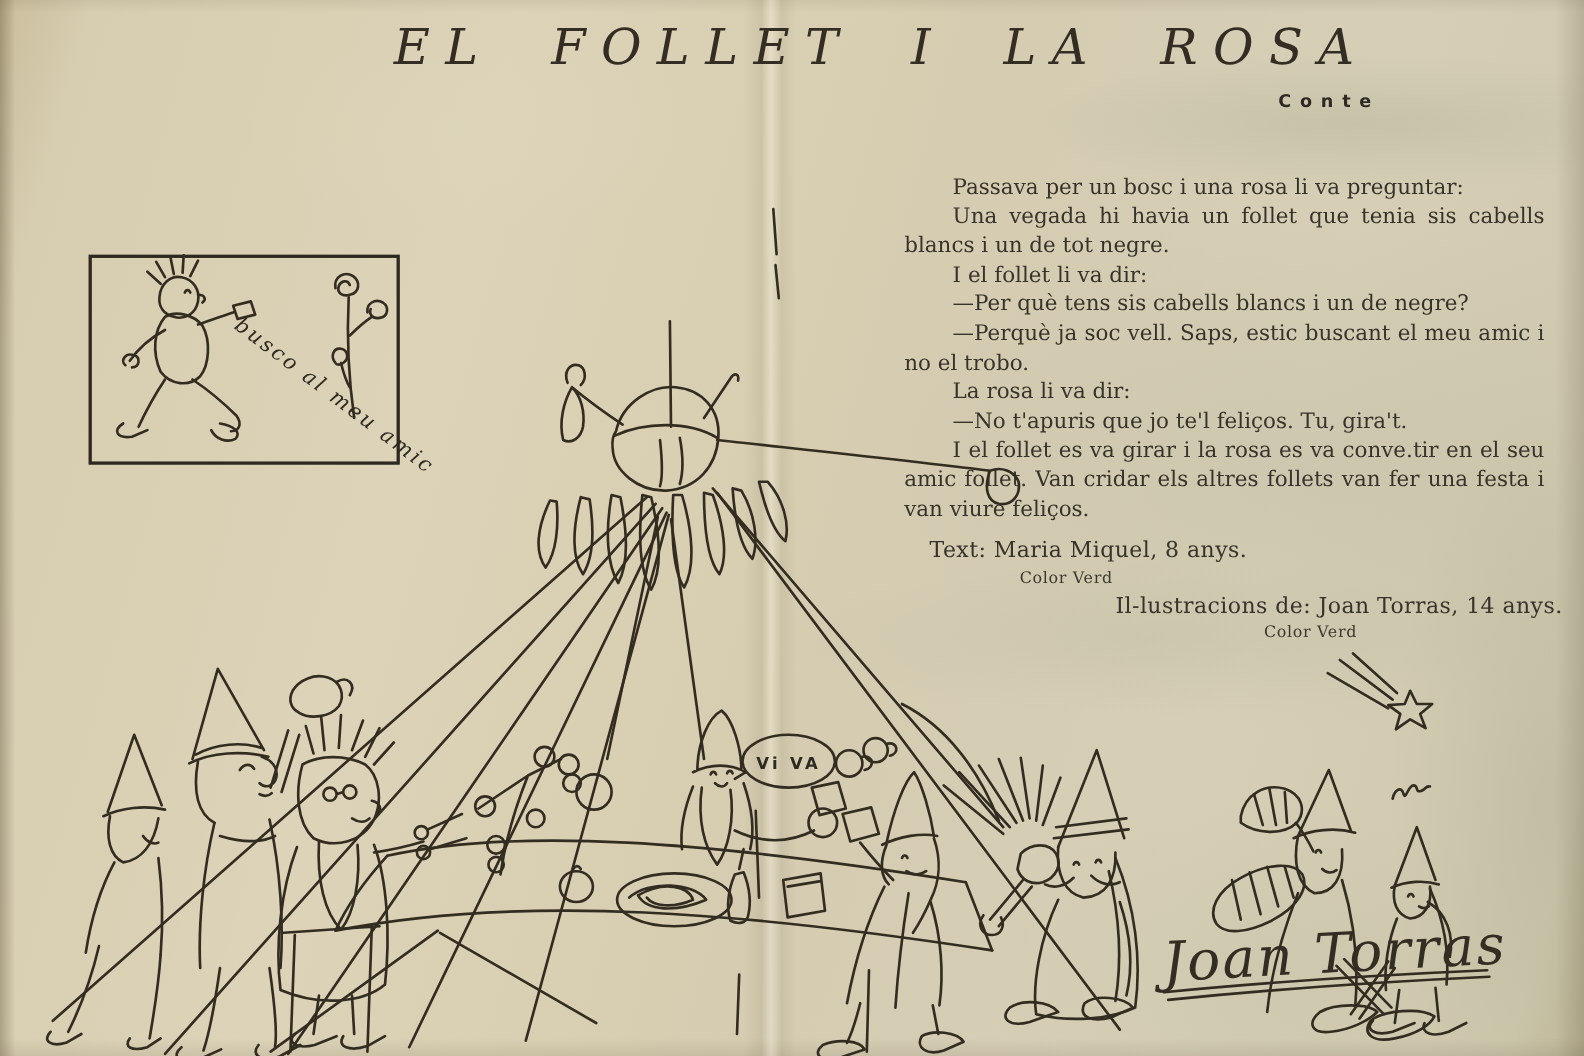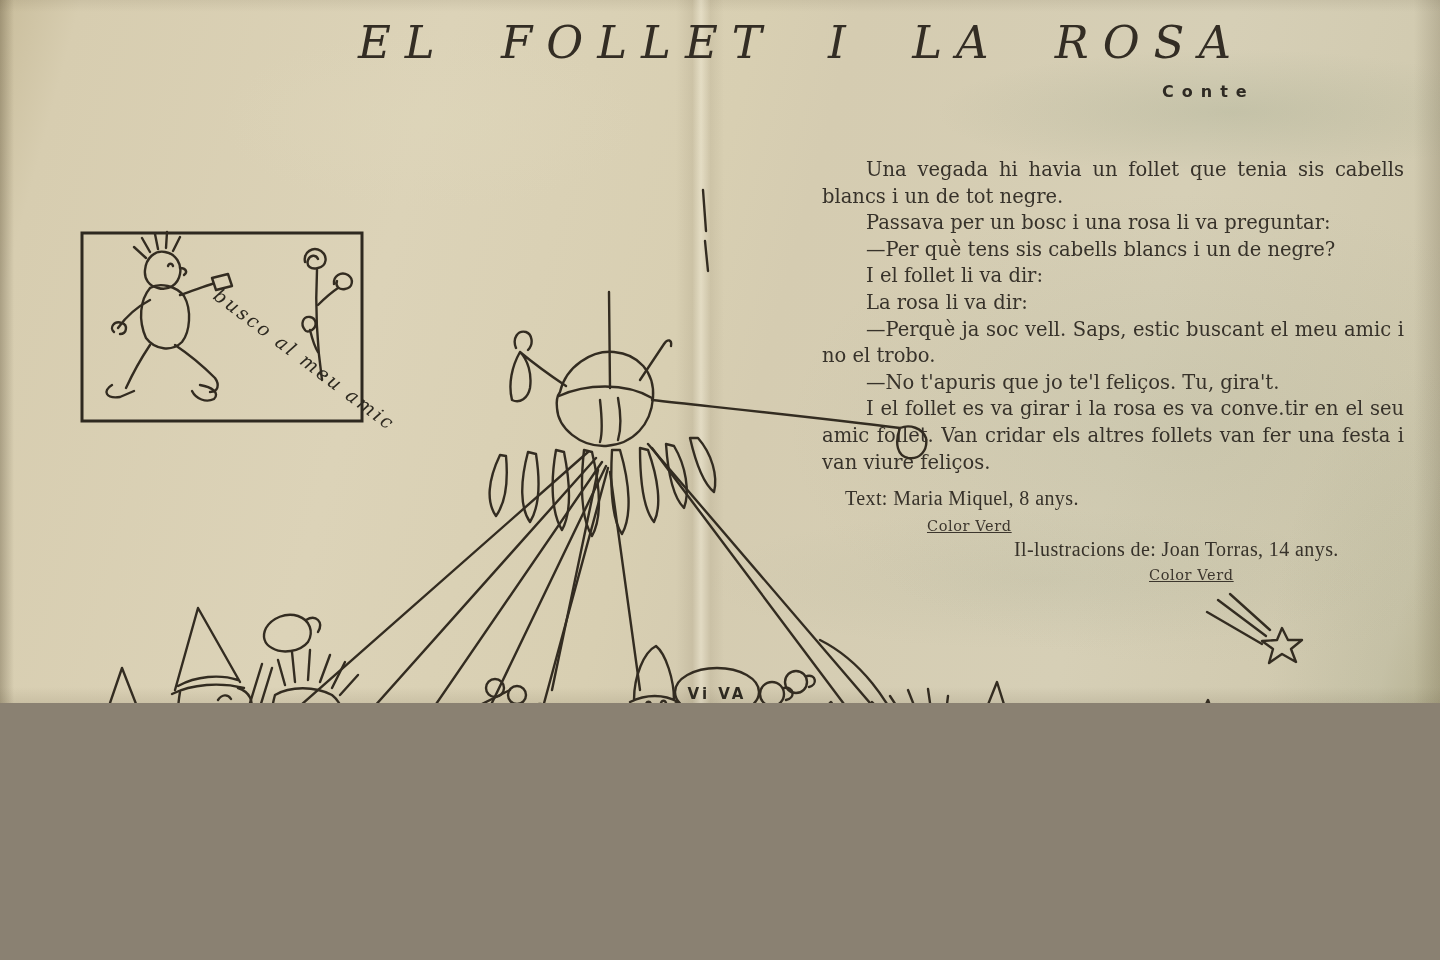--- a/index.html
+++ b/index.html
@@ -1,17 +1,17 @@
 <!DOCTYPE html>
 <html><head>
 <meta charset="utf-8">
 <style>
   html,body{margin:0;padding:0;background:#8a8172;}
   .page{
-    position:relative; width:1440px; height:703px; overflow:hidden;
+    position:relative; width:1440px; height:960px; overflow:hidden;
     font-family:"DejaVu Serif", serif;
     background:
       linear-gradient(105deg,#c9bd9c 0%,#d7cdb0 5%,#dcd3b8 28%,#d8cfb2 47%,#d5ccb1 53%,#d6cfb6 76%,#cfc8ad 96%,#c2b999 100%);
   }
   .mottle{
     position:absolute; inset:0; pointer-events:none;
     background:
       radial-gradient(420px 90px at 1230px 112px, rgba(148,158,130,0.26), transparent 70%),
       radial-gradient(560px 330px at 1190px 430px, rgba(150,158,133,0.16), transparent 72%),
       radial-gradient(210px 520px at 1412px 730px, rgba(138,148,120,0.20), transparent 70%),
@@ -36,22 +36,22 @@
   .conte{
     position:absolute; left:1162px; top:82px; white-space:nowrap;
     font-family:"DejaVu Sans", sans-serif; font-weight:bold;
     font-size:16px; letter-spacing:8px; color:#2e2a23;
   }
   .story{
     position:absolute; left:822px; top:157px; width:582px;
     font-size:19.5px; line-height:26.6px; color:#37322a; text-align:justify;
   }
   .story p{margin:0; text-indent:44px;}
-  .credit{position:absolute; font-size:20px; color:#37322a; white-space:nowrap; letter-spacing:0.4px;font-family:Liberation Serif, serif;}
-  .credit-small{position:absolute; font-size:14.5px; color:#3c362d; white-space:nowrap; letter-spacing:0.6px;text-decoration:underline;}
+  .credit{position:absolute; font-size:20px; color:#37322a; white-space:nowrap; letter-spacing:0.4px;}
+  .credit-small{position:absolute; font-size:14.5px; color:#3c362d; white-space:nowrap; letter-spacing:0.6px;}
   .credit-text{left:845px; top:487px;}
   .credit-color1{left:927px; top:518px;}
   .credit-illus{left:1014px; top:538px;}
   .credit-color2{left:1149px; top:567px;}
   svg.sketch{position:absolute; left:0; top:0; width:1440px; height:960px;}
   svg.sketch path, svg.sketch line, svg.sketch circle, svg.sketch ellipse{
     fill:none; stroke:#332c21; stroke-width:2.4; stroke-linecap:round; stroke-linejoin:round;
   }
   svg .thin{stroke-width:1.6;}
   svg .bold{stroke-width:3.4;}
@@ -64,26 +64,26 @@
 <body>
 
 <div class="page">
   <div class="mottle"></div>
   <div class="seam"></div>
 
   <h1 class="title">EL FOLLET I LA ROSA</h1>
   <div class="conte">Conte</div>
 
   <div class="story">
+    <p>Passava per un bosc i una rosa li va preguntar:</p>
     <p>Una vegada hi havia un follet que tenia sis cabells blancs i un de tot negre.</p>
-    <p>Passava per un bosc i una rosa li va preguntar:</p>
+    <p>I el follet li va dir:</p>
     <p>—Per què tens sis cabells blancs i un de negre?</p>
-    <p>I el follet li va dir:</p>
+    <p>—Perquè ja soc vell. Saps, estic buscant el meu amic i no el trobo.</p>
     <p>La rosa li va dir:</p>
-    <p>—Perquè ja soc vell. Saps, estic buscant el meu amic i no el trobo.</p>
     <p>—No t'apuris que jo te'l feliços. Tu, gira't.</p>
     <p>I el follet es va girar i la rosa es va conve.tir en el seu amic follet. Van cridar els altres follets van fer una festa i van viure feliços.</p>
   </div>
 
   <div class="credit credit-text">Text: Maria Miquel, 8 anys.</div>
   <div class="credit-small credit-color1">Color Verd</div>
   <div class="credit credit-illus">Il-lustracions de: Joan Torras, 14 anys.</div>
   <div class="credit-small credit-color2">Color Verd</div>
 
   <svg class="sketch" viewBox="0 0 1440 960">

